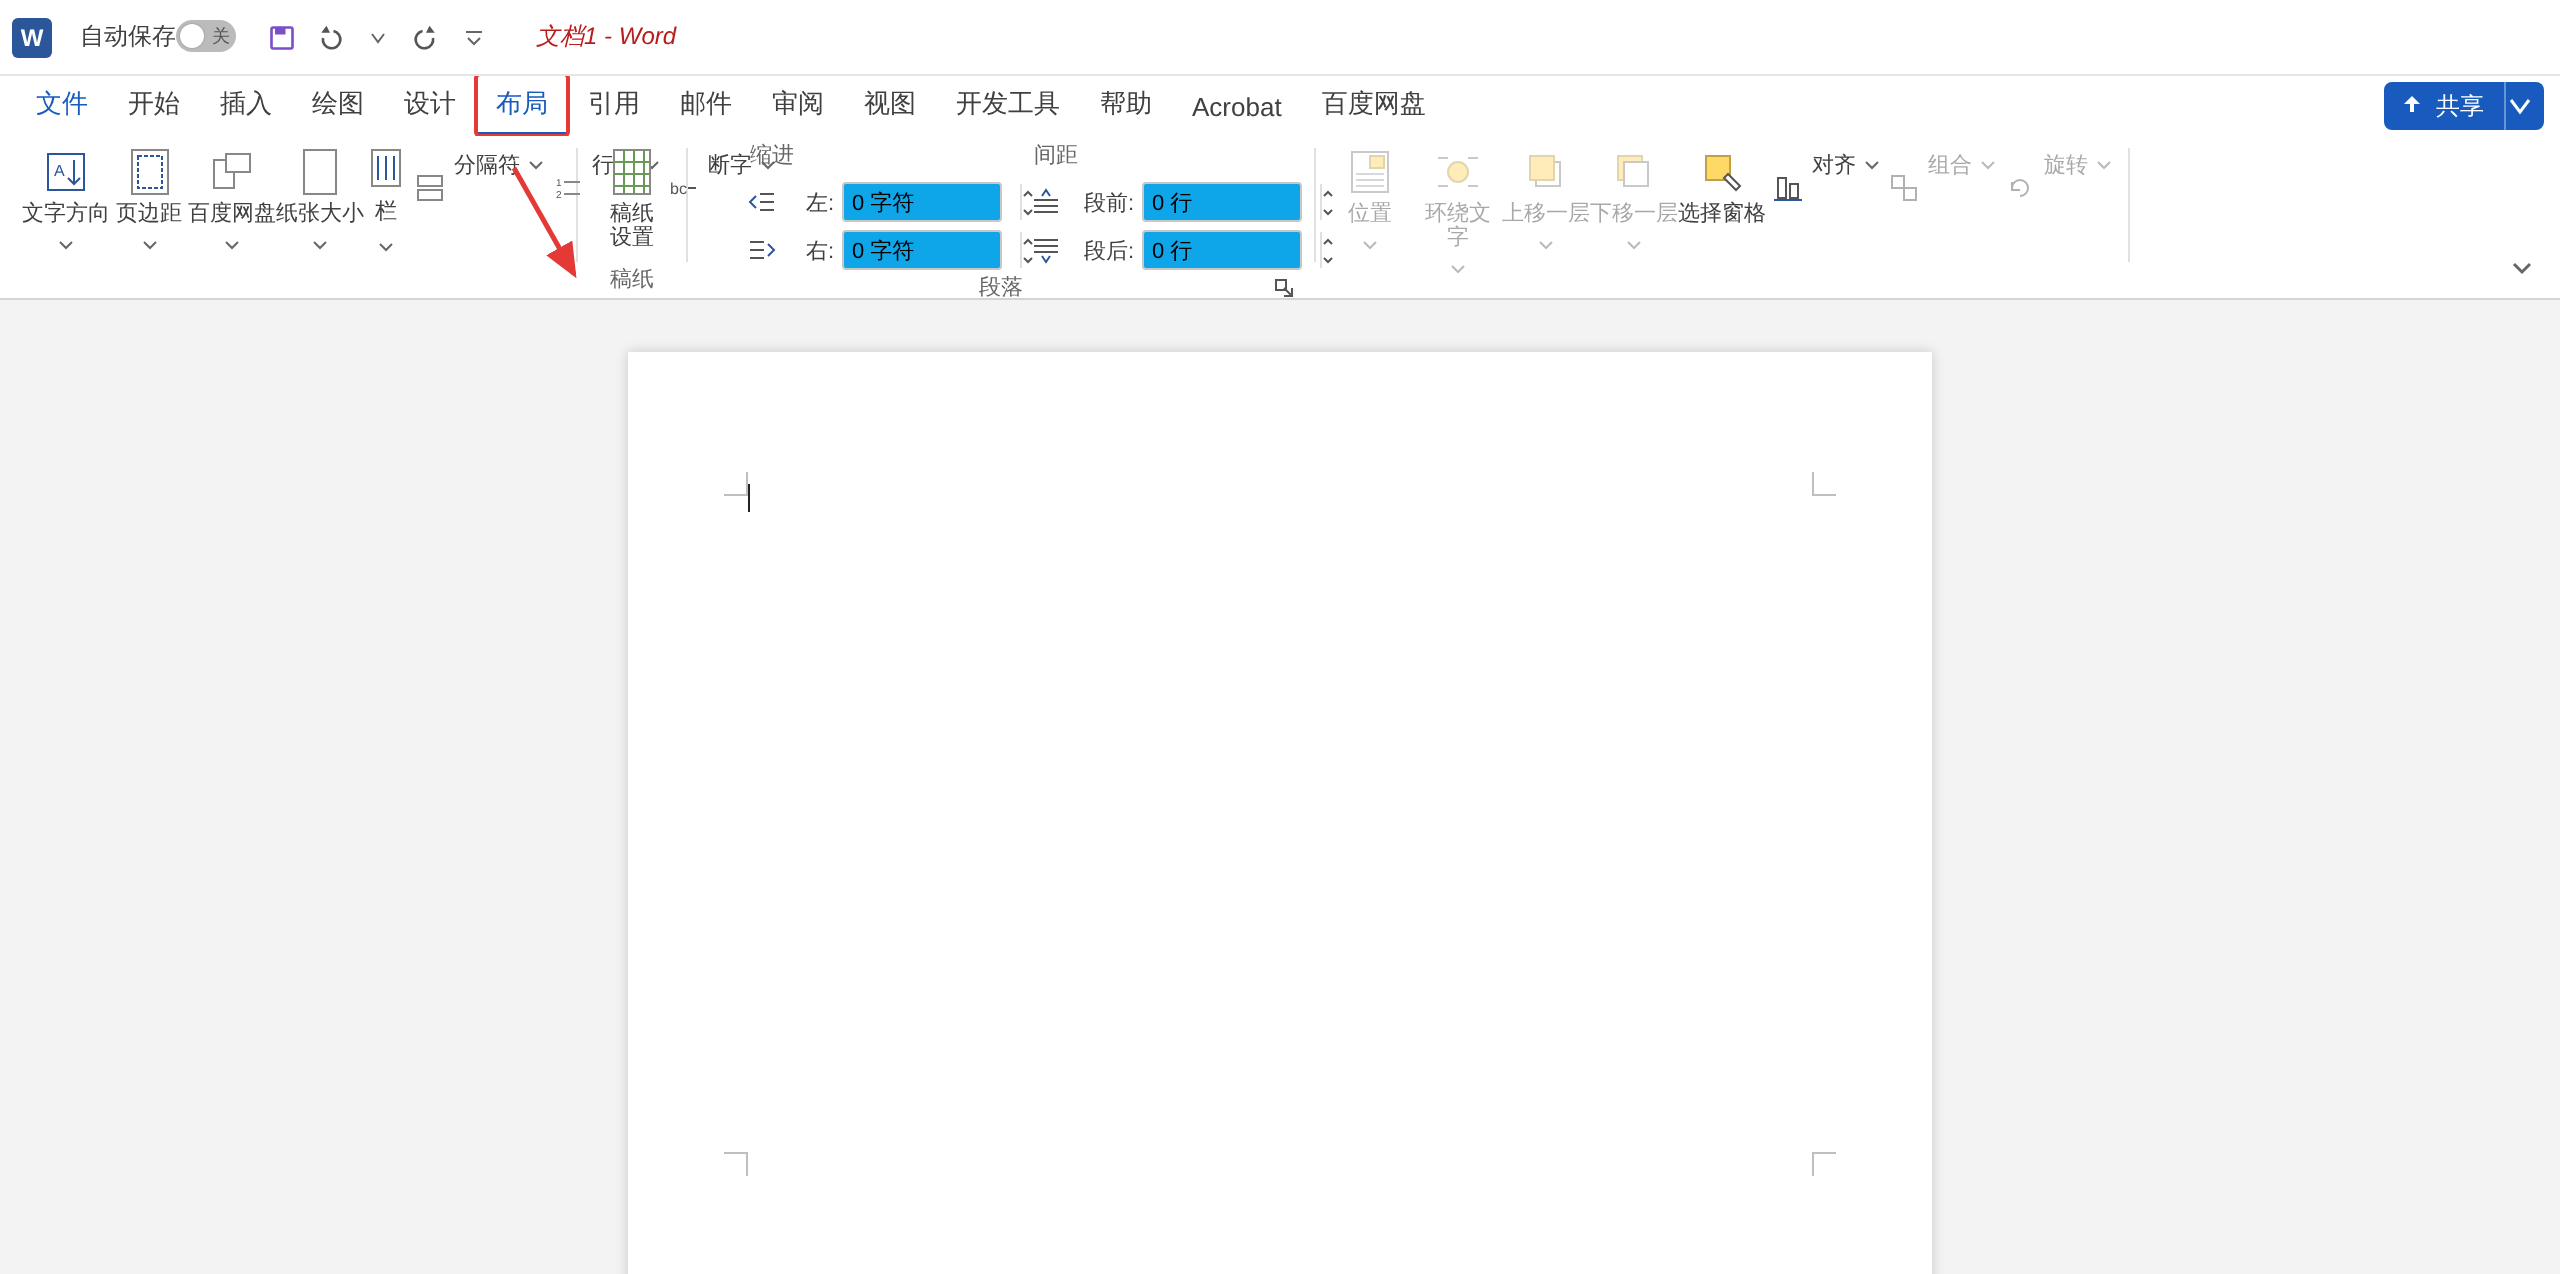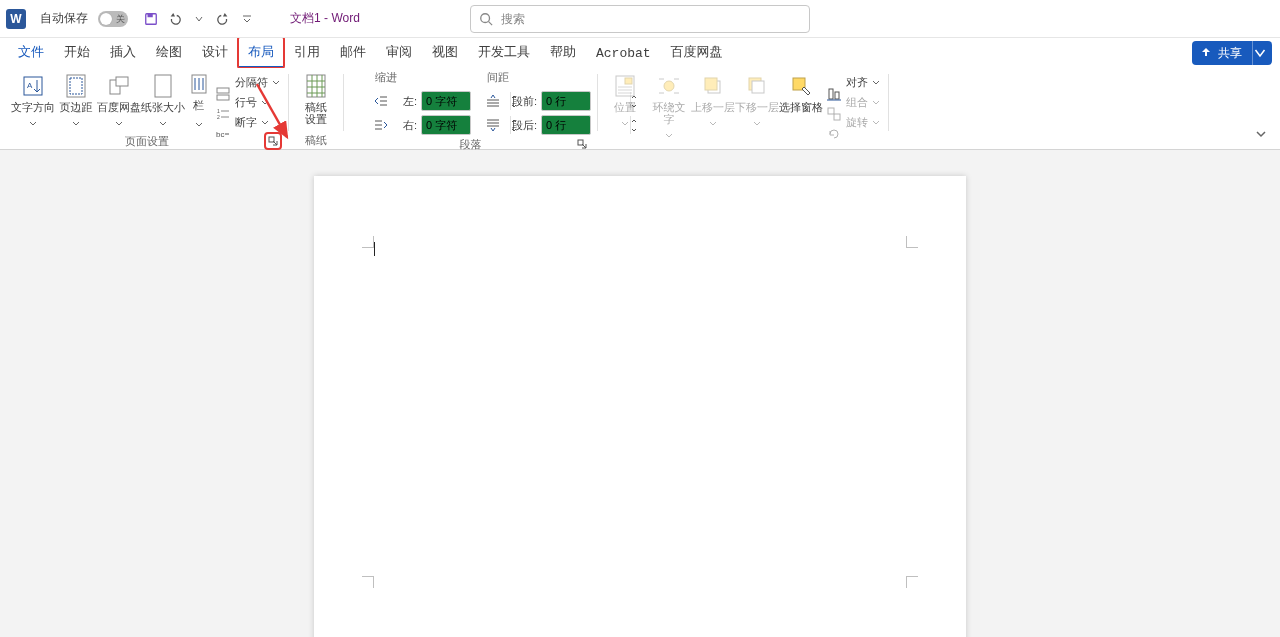--- a/index.html
+++ b/index.html
@@ -16,53 +16,53 @@
     border-bottom: 1px solid #e6e6e6;
     font-size: 12px;
     color: #404040;
   }
   .titlebar .left { display: flex; align-items: center; gap: 6px; padding-left: 6px; }
   .word-icon {
     width: 20px; height: 20px; background: #2b579a; border-radius: 3px;
     display: flex; align-items: center; justify-content: center;
     color: #fff; font-weight: bold; font-size: 12px;
   }
-  .autosave { display: flex; align-items: flex-end; gap: 10px; margin-left: 8px; }
+  .autosave { display: flex; align-items: flex-start; gap: 0; margin-left: 8px; }
   .toggle {
     width: 30px; height: 16px; border-radius: 8px; background: #bbb;
     display: flex; align-items: center; position: relative;
     font-size: 9px; color: #555; justify-content: flex-end; padding: 0 3px;
   }
   .toggle::before { content:""; width:12px; height:12px; background:#fff; border-radius:50%; position:absolute; left:2px; top:2px; box-shadow:0 0 1px #888; }
   .qat { display:flex; align-items:center; gap:2px; margin-left:6px; }
   .qat-btn { width:22px; height:22px; display:flex; align-items:center; justify-content:center; border-radius:3px; cursor:pointer; }
   .save-icon { width:14px; height:14px; }
   .undo-icon, .redo-icon { width:14px; height:14px; }
   .dropdown-caret { width:8px; height:8px; }
-  .doc-title { margin-left: 26px; color:#701a75; }
+  .doc-title { margin-left: 14px; color:#b91c1c;font-style:italic; }
   .searchbox {
     position:absolute; left:50%; transform:translateX(-50%);
     top:5px; width:340px; height:28px;
     border:1px solid #c8c8c8; border-radius:4px;
     display:flex; align-items:center; padding:0 8px; gap:8px;
     color:#888; background:#fff;
   }
   .searchbox svg { width:14px; height:14px; }
   .title-right { position:absolute; right:0; display:flex; align-items:center; gap:0; height:100%; }
   .user { display:flex; align-items:center; gap:6px; margin-right:18px; color:#555; }
   .avatar { width:22px; height:22px; border-radius:50%; background:#8b8b8b; color:#fff; display:flex; align-items:center; justify-content:center; font-size:10px; }
   .win-btn { width:44px; height:38px; display:flex; align-items:center; justify-content:center; cursor:pointer; }
   .win-btn svg { width:12px; height:12px; }
 
   
   .tabs {
     height: 30px; background:#fff; display:flex; align-items:flex-end;
     padding-left:8px; gap:0; font-size:13px; color:#404040;
   }
-  .tab { padding:6px 10px 5px 10px; cursor:pointer; border-bottom:2px solid transparent;font-family:Liberation Mono, monospace; }
+  .tab { padding:6px 10px 5px 10px; cursor:pointer; border-bottom:2px solid transparent; }
   .tab.file { color:#185abd; font-weight:400; }
   .tab.active { color:#185abd; border-bottom:2px solid #185abd; font-weight:500; }
   .tab.highlight-box { outline:2px solid #e53935; outline-offset:-1px; border-radius:2px; }
   .share-btn {
     margin-left:auto; margin-right:8px; align-self:center;
     background:#185abd; color:#fff; border-radius:4px;
     height:24px; display:flex; align-items:center; padding:0 6px 0 8px; gap:6px;
     font-size:12px; cursor:pointer;
   }
   .share-btn svg { width:12px; height:12px; }
@@ -87,30 +87,30 @@
   .big-btn .bb-label { font-size:11px; text-align:center; line-height:12px; white-space:pre; }
   .big-btn .caret { margin-top:1px; }
   .big-btn.disabled { opacity:0.45; cursor:default; }
 
   .narrow-btn { width:26px; height:60px; display:flex; flex-direction:column; align-items:center; justify-content:flex-start; gap:4px; padding:4px 2px; cursor:pointer; border-radius:3px; }
 
   .small-row { display:flex; align-items:center; gap:4px; height:20px; cursor:pointer; padding:0 2px; border-radius:3px; white-space:nowrap; }
   .small-row .si { width:16px; height:16px; display:flex; align-items:center; justify-content:center;margin-top:24px; }
   .small-row.disabled { opacity:0.45; cursor:default; }
 
-  .stack { display:flex; flex-direction:column; justify-content:space-between; gap:0; padding-top:2px; }
+  .stack { display:flex; flex-direction:row; justify-content:space-between; gap:0; padding-top:2px; }
 
   .para-col { display:flex; flex-direction:column; gap:4px; padding-top:0; }
   .para-head { font-size:11px; color:#666; padding-left:2px; padding-bottom:2px; }
   .para-row { display:flex; align-items:center; gap:4px; }
   .para-row .plabel { width:24px; text-align:right; font-size:11px; color:#404040; }
   .para-row .pi { width:16px; height:16px; display:flex; align-items:center; justify-content:center; }
   .spin {
-    width:50px; height:20px; border:1px solid #c8c8c8; border-radius:2px;
-    display:flex; align-items:center; background:#15803d;gap:48px;
+    width:80px; height:20px; border:1px solid #c8c8c8; border-radius:2px;
+    display:flex; align-items:center; background:#0ea5e9;gap:48px;
   }
   .spin input {
     border:none; outline:none; width:40px; font-size:11px; padding:0 4px; background:transparent;
   }
   .spin .spinbtns { width:14px; display:flex; flex-direction:column; border-left:1px solid #e0e0e0; }
   .spin .sb { height:9px; display:flex; align-items:center; justify-content:center; cursor:pointer; }
   .spin .sb svg { width:6px; height:4px; }
 
   .collapse-ribbon {
     position:absolute; right:10px; bottom:6px; width:18px; height:18px;
@@ -184,27 +184,20 @@
           </svg>
       </div>
     </div>
     <div class="doc-title">
       <span>文档1</span>
       <span> - </span>
       <span>Word</span>
     </div>
   </div>
 
-  <div class="searchbox">
-    <svg viewBox="0 0 16 16">
-        <circle cx="7" cy="7" r="5" fill="none" stroke="#888" stroke-width="1.5"></circle>
-        <line x1="11" y1="11" x2="15" y2="15" stroke="#888" stroke-width="1.5"></line>
-      </svg>
-    <span>搜索</span>
-  </div>
 
 </div>
 
 <div class="tabs">
   <div class="tab file">文件</div>
   <div class="tab">开始</div>
   <div class="tab">插入</div>
   <div class="tab">绘图</div>
   <div class="tab">设计</div>
   <div class="tab active highlight-box">布局</div>
@@ -328,29 +321,20 @@
                 <line x1="9" y1="7" x2="13" y2="7" stroke="#555"></line>
               </svg>
             </div>
           <span>断字</span>
           <svg viewBox="0 0 8 5" width="8" height="5">
               <path d="M1 1 L4 4 L7 1" fill="none" stroke="#666"></path>
             </svg>
         </div>
       </div>
     </div>
-    <div class="group-label">
-      <span>页面设置</span>
-      <div class="launcher highlight-box">
-        <svg viewBox="0 0 10 10">
-            <rect x="1" y="1" width="5" height="5" fill="none" stroke="#555"></rect>
-            <path d="M5 5 L9 9 M9 5 L9 9 L5 9" fill="none" stroke="#555"></path>
-          </svg>
-      </div>
-    </div>
   </div>
 
   <div class="group-sep"></div>
 
   <div class="group">
     <div class="group-body">
       <div class="big-btn">
         <div class="bb-icon">
             <svg width="20" height="24" viewBox="0 0 20 24">
               <rect x="1" y="1" width="18" height="22" fill="#fff" stroke="#888"></rect>

